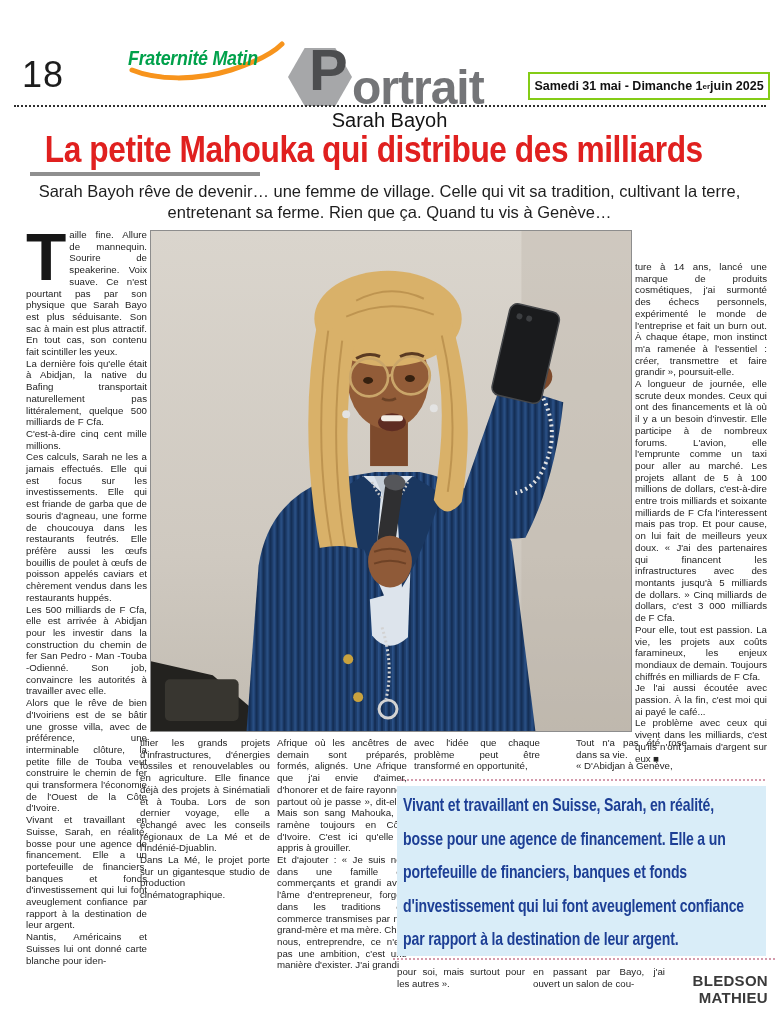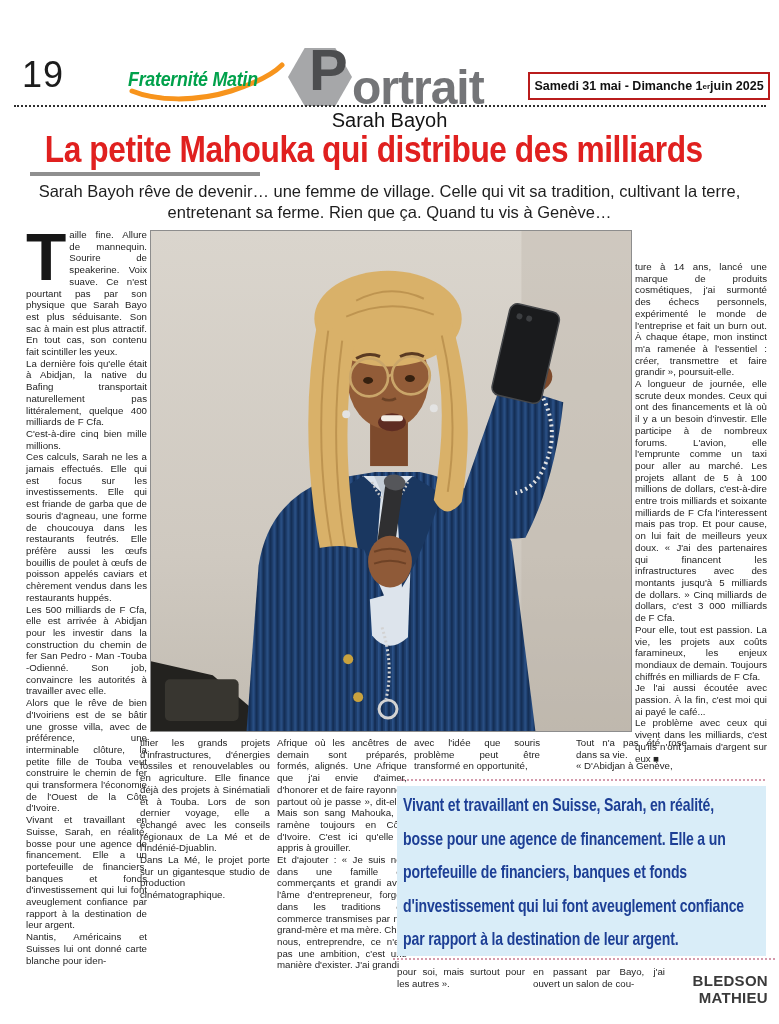--- a/index.html
+++ b/index.html
@@ -3,36 +3,36 @@
 <meta charset="utf-8">
 <style>
   html,body{margin:0;padding:0;background:#e8e8e8;}
   .page{
     position:relative;width:779px;height:1024px;background:#ffffff;
     overflow:hidden;font-family:"Liberation Sans",sans-serif;color:#222;
     margin:0 auto;
   }
   
   .pagenum{position:absolute;left:22px;top:54px;font-size:36px;color:#1c1c1c;letter-spacing:1px;}
-  .logo{position:absolute;left:126px;top:61px;width:160px;height:42px;}
+  .logo{position:absolute;left:126px;top:40px;width:160px;height:42px;}
   .logo .swoosh{position:absolute;left:0;top:0;width:100%;height:100%;}
   .logo .brand{
     position:absolute;left:2px;top:6px;white-space:nowrap;display:inline-block;
     transform:scaleX(.85);transform-origin:left top;
     font-size:21px;font-weight:bold;font-style:italic;color:#00a14b;letter-spacing:-.3px;
   }
   .section-head{position:absolute;left:288px;top:44px;width:260px;height:64px;}
   .hex{
     position:absolute;left:0;top:4px;width:64px;height:58px;background:#a6a7a9;
     clip-path:polygon(26% 0%,74% 0%,100% 50%,74% 100%,26% 100%,0% 50%);
   }
   .hex-p{position:absolute;left:21px;top:-3px;font-size:58px;font-weight:bold;color:#4c4d4f;line-height:1;}
   .section-rest{position:absolute;left:64px;top:4px;font-size:48px;font-weight:bold;color:#747578;line-height:1;letter-spacing:-1px;margin-top:16px;}
   .datebox{
-    position:absolute;left:528px;top:72px;width:238px;height:24px;border:2px solid #b91c1c;
+    position:absolute;left:528px;top:72px;width:238px;height:24px;border:2px solid #84cc16;
     display:flex;align-items:center;justify-content:center;
     font-size:12.5px;font-weight:bold;color:#111;white-space:nowrap;
   }
   .datebox sup{font-size:8px;}
   .rule-dotted-top{position:absolute;left:14px;top:105px;width:752px;border-top:2.5px dotted #2f2f2f;}
   
   .kicker{position:absolute;left:0;top:109px;width:779px;text-align:center;font-size:20px;color:#141414;}
   .headline{position:absolute;left:0;top:131px;width:632px;text-align:center;}
   .headline span{
     display:inline-block;white-space:nowrap;transform:scaleX(.88);transform-origin:center top;
@@ -80,21 +80,21 @@
   .byline{
     position:absolute;left:652px;top:972px;width:116px;text-align:right;
     font-size:15px;font-weight:bold;color:#3a3a3a;letter-spacing:.3px;
   }
 </style>
 </head>
 <body>
 
 <div class="page">
 
-  <div class="pagenum">19</div>
+  <div class="pagenum">18</div>
 
   <div class="logo">
     <svg class="swoosh" viewBox="0 0 160 42" aria-hidden="true">
       <path d="M6,30 C30,40 70,41 105,30 C130,22 148,12 156,4" fill="none" stroke="#f7941d" stroke-width="5" stroke-linecap="round"></path>
       <path d="M6,30 C30,38 60,39 88,34" fill="none" stroke="#f7941d" stroke-width="2.5" stroke-linecap="round" opacity=".8"></path>
     </svg>
     <span class="brand">Fraternité Matin</span>
   </div>
 
   <div class="section-head">
@@ -113,22 +113,22 @@
 
   <div class="kicker">Sarah Bayoh</div>
   <div class="headline">
     <span>La petite Mahouka qui distribue des milliards</span>
   </div>
   <div class="headline-rule"></div>
   <div class="standfirst">Sarah Bayoh rêve de devenir… une femme de village. Celle qui vit sa tradition, cultivant la terre, entretenant sa ferme. Rien que ça. Quand tu vis à Genève…</div>
 
   <div class="bodycol col-left">
     <p><span class="dropcap">T</span><span>aille fine. Allure de mannequin. Sourire de speakerine. Voix suave. Ce n'est pourtant pas par son physique que Sarah Bayo est plus séduisante. Son sac à main est plus attractif. En tout cas, son contenu fait scintiller les yeux.</span></p>
-    <p>La dernière fois qu'elle était à Abidjan, la native du Bafing transportait naturellement pas littéralement, quelque 400 milliards de F Cfa.</p>
-    <p>C'est-à-dire cinq bien mille millions.</p>
+    <p>La dernière fois qu'elle était à Abidjan, la native du Bafing transportait naturellement pas littéralement, quelque 500 milliards de F Cfa.</p>
+    <p>C'est-à-dire cinq cent mille millions.</p>
     <p>Ces calculs, Sarah ne les a jamais effectués. Elle qui est focus sur les investissements. Elle qui est friande de garba que de souris d'agneau, une forme de choucouya dans les restaurants feutrés. Elle préfère aussi les œufs bouillis de poulet à œufs de poisson appelés caviars et chèrement vendus dans les restaurants huppés.</p>
     <p>Les 500 milliards de F Cfa, elle est arrivée à Abidjan pour les investir dans la construction du chemin de fer San Pedro - Man -Touba -Odienné. Son job, convaincre les autorités à travailler avec elle.</p>
     <p>Alors que le rêve de bien d'Ivoiriens est de se bâtir une grosse villa, avec de préférence, une interminable clôture, la petite fille de Touba veut construire le chemin de fer qui transformera l'économie de l'Ouest de la Côte d'Ivoire.</p>
     <p>Vivant et travaillant en Suisse, Sarah, en réalité, bosse pour une agence de financement. Elle a un portefeuille de financiers, banques et fonds d'investissement qui lui font aveuglement confiance par rapport à la destination de leur argent.</p>
     <p>Nantis, Américains et Suisses lui ont donné carte blanche pour iden-</p>
   </div>
 
   <figure class="photo" style="margin:0">
     <svg viewBox="0 0 482 502" preserveAspectRatio="none" role="img">
       <defs>
@@ -228,21 +228,21 @@
     <p>tifier les grands projets d'infrastructures, d'énergies fossiles et renouvelables ou en agriculture. Elle finance déjà des projets à Sinématiali et à Touba. Lors de son dernier voyage, elle a échangé avec les conseils régionaux de La Mé et de l'Indénié-Djuablin.</p>
     <p>Dans La Mé, le projet porte sur un gigantesque studio de production cinématographique.</p>
   </div>
 
   <div class="bodycol col-3">
     <p>Afrique où les ancêtres de demain sont préparés, formés, alignés. Une Afrique que j'ai envie d'aimer, d'honorer et de faire rayonner, partout où je passe », dit-elle. Mais son sang Mahouka, la ramène toujours en Côte d'Ivoire. C'est ici qu'elle a appris à grouiller.</p>
     <p>Et d'ajouter : « Je suis née dans une famille de commerçants et grandi avec l'âme d'entrepreneur, forgée dans les traditions de commerce transmises par ma grand-mère et ma mère. Chez nous, entreprendre, ce n'est pas une ambition, c'est une manière d'exister. J'ai grandi</p>
   </div>
 
   <div class="bodycol col-4t">
-    <p>avec l'idée que souris problème peut être transformé en opportunité,</p>
+    <p>avec l'idée que chaque problème peut être transformé en opportunité,</p>
   </div>
 
   <div class="bodycol col-5t">
     <p>Tout n'a pas été rose dans sa vie.</p>
     <p>« D'Abidjan à Genève,</p>
   </div>
 
   <div class="quote-rule-top"></div>
   <div class="pullquote">
     <div class="pqinner">Vivant et travaillant en Suisse, Sarah, en réalité, bosse pour une agence de financement. Elle a un portefeuille de financiers, banques et fonds d'investissement qui lui font aveuglement confiance par rapport à la destination de leur argent.</div>

